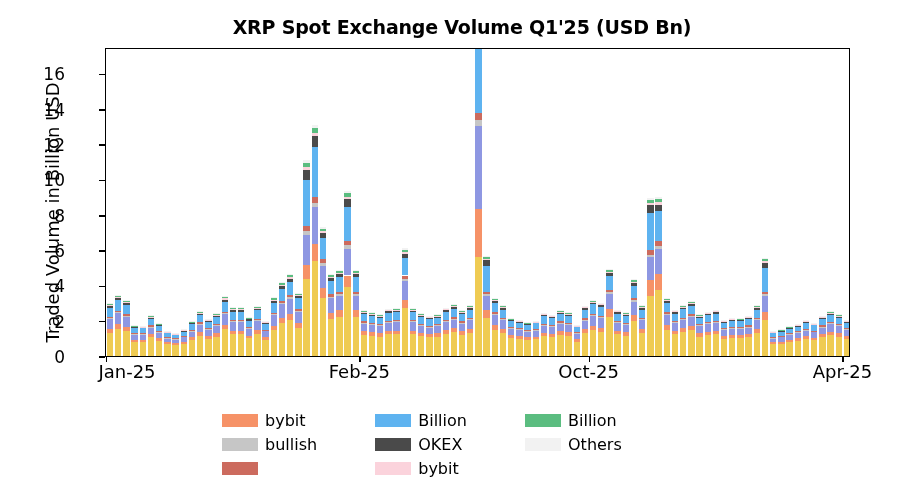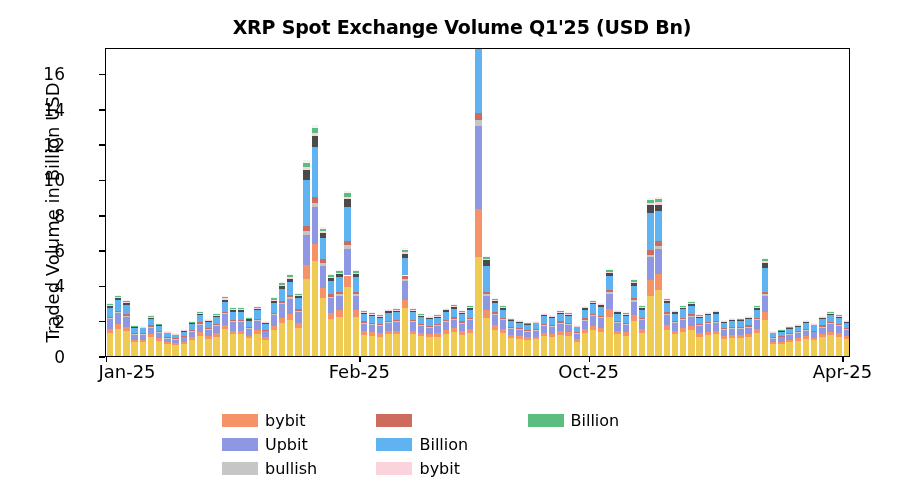--- a/index.html
+++ b/index.html
@@ -1201,37 +1201,41 @@
         </div>
       </div>
   </div>
 
   <div id="legend">
       <div class="legend-item">
         <span class="legend-swatch" style="background: rgb(246, 146, 103);"></span>
         <span class="legend-label">bybit</span>
       </div>
       <div class="legend-item">
-        <span class="legend-swatch" style="background: rgb(142, 151, 226);"></span>
-        <span class="legend-label">Upbit</span>
-      </div>
-      <div class="legend-item">
         <span class="legend-swatch" style="background: rgb(198, 198, 198);"></span>
         <span class="legend-label">bullish</span>
       </div>
       <div class="legend-item">
         <span class="legend-swatch" style="background: rgb(204, 107, 94);"></span>
       </div>
       <div class="legend-item">
         <span class="legend-swatch" style="background: rgb(94, 179, 240);"></span>
         <span class="legend-label">Billion</span>
       </div>
       <div class="legend-item">
+        <span class="legend-swatch" style="background: rgb(74, 74, 74);"></span>
+        <span class="legend-label">OKEX</span>
+      </div>
+      <div class="legend-item">
         <span class="legend-swatch" style="background: rgb(251, 211, 220);"></span>
         <span class="legend-label">bybit</span>
       </div>
       <div class="legend-item">
         <span class="legend-swatch" style="background: rgb(91, 189, 128);"></span>
         <span class="legend-label">Billion</span>
       </div>
+      <div class="legend-item">
+        <span class="legend-swatch" style="background: rgb(242, 242, 242);"></span>
+        <span class="legend-label">Others</span>
+      </div>
     </div>
 
 </div>
 
 </body></html>

